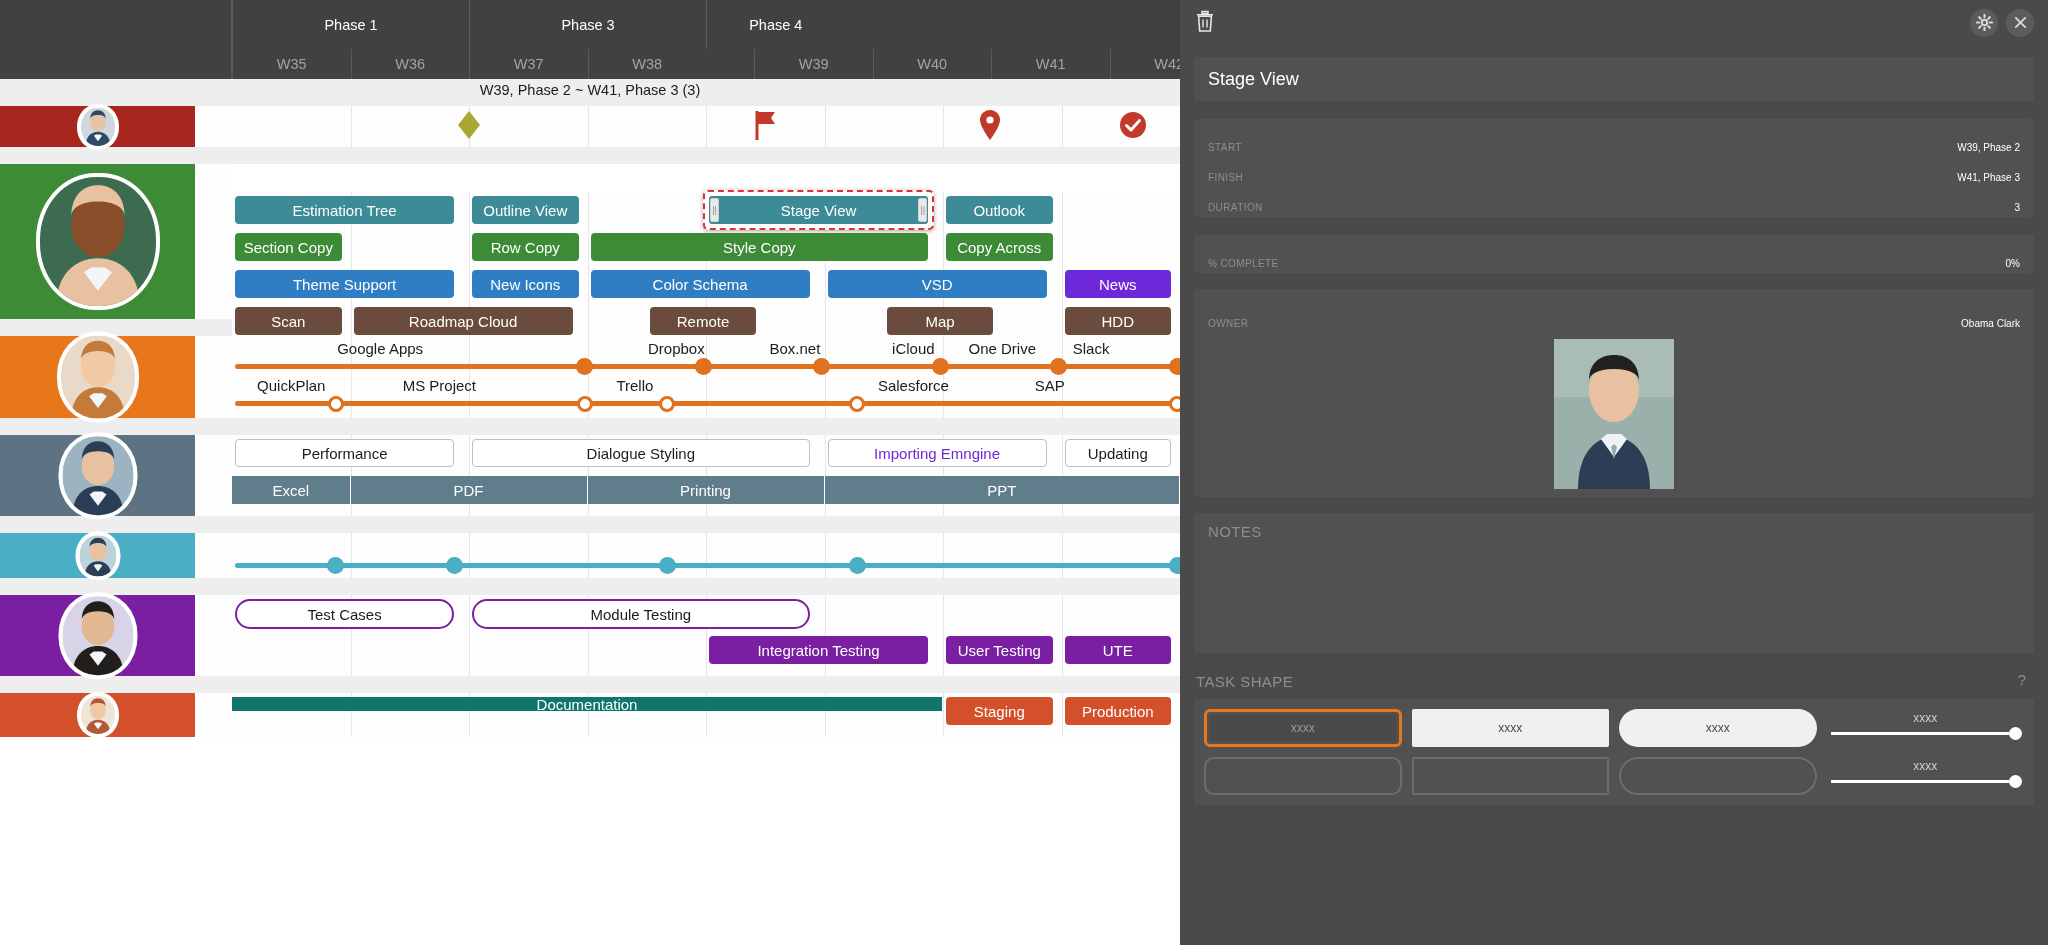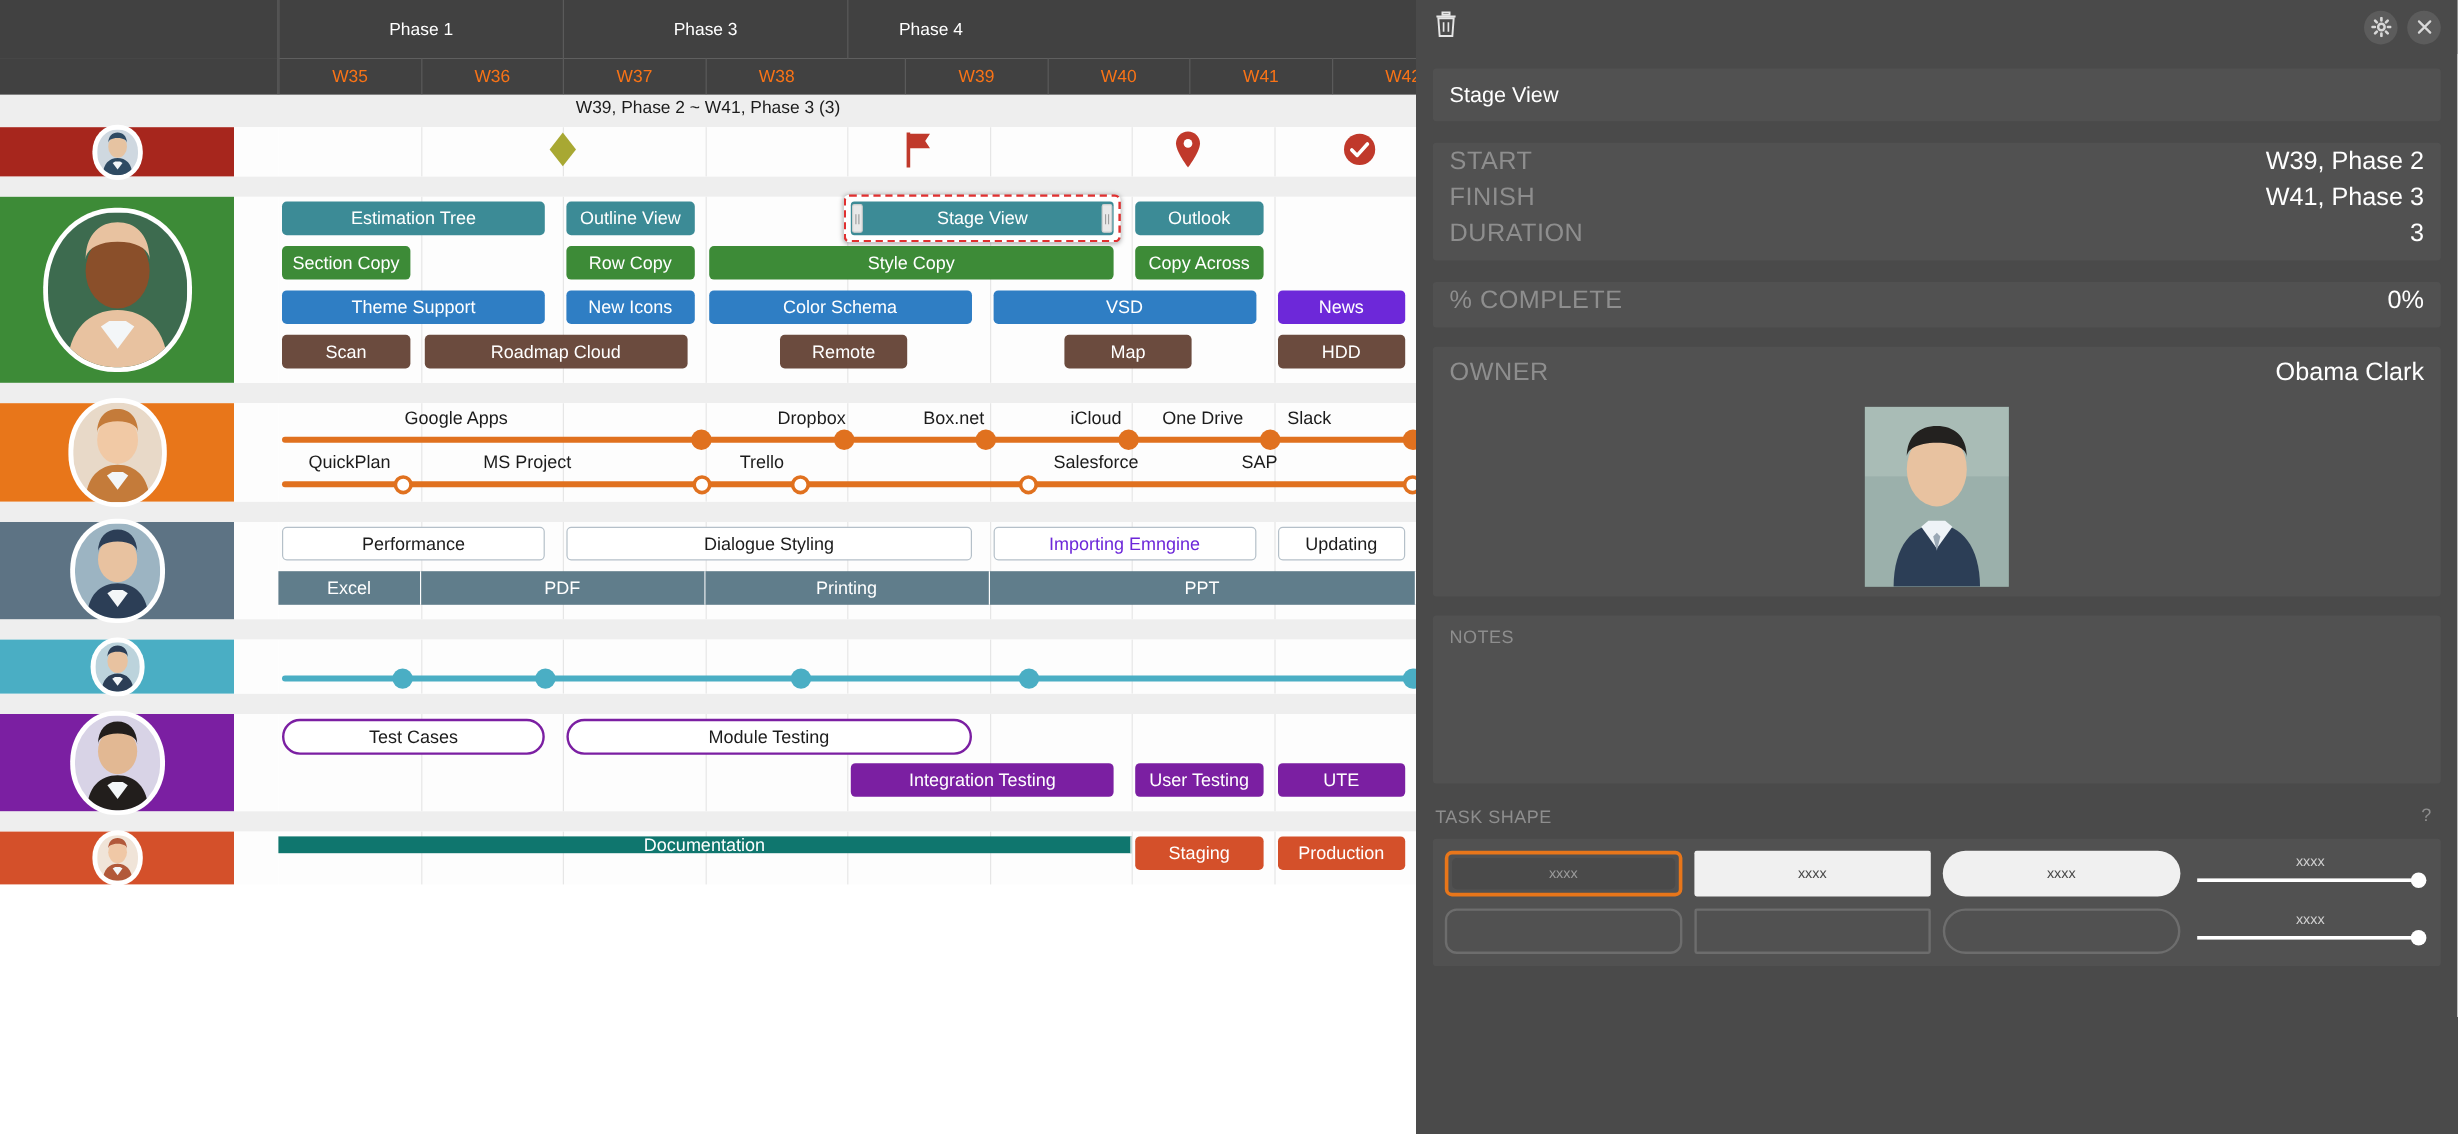--- a/index.html
+++ b/index.html
@@ -13,21 +13,21 @@
   
   .hdr{ position:relative; height:49px; background:#414141; display:flex; }
   .hdr .corner{ width:232px; flex:0 0 232px; background:#414141;
       border-right:1px solid #5a5a5a;}
   .hdr .phases{ flex:1; display:flex; }
   .phase{ border-left:1px solid #5a5a5a; color:#ffffff; font-size:14.5px;
       display:flex; align-items:center; justify-content:center; }
   .hdr2{ height:30px; background:#414141; display:flex; }
   .hdr2 .corner{ width:232px; flex:0 0 232px; border-right:1px solid #5a5a5a; }
   .hdr2 .weeks{ flex:1; display:flex; }
-  .wk{ border-left:1px solid #5a5a5a; color:#f97316; font-size:14.5px;
+  .wk{ border-left:1px solid #5a5a5a; color:#a3a3a3; font-size:14.5px;
       display:flex; align-items:center; justify-content:center; }
 
   
   .tipstrip{ height:27px; background:#eeeeee; position:relative; }
   .tipstrip span{ position:absolute; left:0; right:0; top:3px; text-align:center;
      font-size:14.5px; color:#1c1c1c; }
 
   
   .row{ display:flex; position:relative; }
   .rowgap{ height:17px; background:#eeeeee; }
@@ -72,22 +72,22 @@
   .insp-top{ height:45px; display:flex; align-items:center; padding:0 14px;
      background:#4a4a4a;}
   .ibtn{ width:28px; height:28px; border-radius:50%; background:#5c5c5c;
      display:flex; align-items:center; justify-content:center; margin-left:8px;
      cursor:pointer;}
   .title-field{ margin:12px 14px 0 14px; height:44px; background:#515151;
      border-radius:3px; display:flex; align-items:center; padding:0 14px;
      font-size:18px; color:#ffffff;}
   .prop-block{ margin:18px 14px 0 14px; background:#515151; border-radius:3px;
      padding:4px 14px;}
-  .prop{ display:flex; justify-content:space-between; align-items:flex-start;
-     height:30px; font-size:21px;}
+  .prop{ display:flex; justify-content:space-between; align-items:flex-end;
+     height:30px; font-size:10px;}
   .prop .k{ color:#8e8e8e; letter-spacing:.4px;}
   .prop .v{ color:#ffffff;}
   .owner-block{ margin:16px 14px 0 14px; background:#515151; border-radius:3px;
      padding:10px 14px 8px 14px; position:relative;}
   .owner-photo{ width:120px; height:150px; margin:10px auto 0 auto; position:relative;
       overflow:hidden; background:#8fa7a0;}
   .notes-block{ margin:16px 14px 0 14px; background:#515151; border-radius:3px;
      height:140px; padding:10px 14px; font-size:15px; color:#8e8e8e;
      letter-spacing:.4px;}
   .shape-block{ margin:18px 14px 0 14px; }
@@ -190,21 +190,21 @@
           <div class="sidecell" style="background: rgb(61, 139, 55); height: 155px;">
             <div class="avwrap" style="width: 116px; height: 129.92px;"><svg viewBox="0 0 50 56" width="100%" height="100%">
                 <rect width="50" height="56" fill="#3d6b4f"></rect>
                 <ellipse cx="25" cy="21" rx="11.5" ry="13.5" fill="#8a4f2a"></ellipse>
                 <path d="M13.5 17c0-9 5-13.5 11.5-13.5S36.5 8 36.5 17c0-3.5-4-6.5-11.5-6.5S13.5 13.5 13.5 17z" fill="#e8c2a0"></path>
                 <path d="M7 56c0-14 8-21 18-21s18 7 18 21z" fill="#e8c2a0"></path>
                 <path d="M19 41l6 8 6-8-3-2h-6z" fill="#f3f6f8"></path>
               </svg></div>
           </div>
           <div style="width: 37px; flex: 0 0 37px; background: rgb(253, 253, 253); height: 155px;"></div>
-          <div class="gridarea" style="height: 155px;">
+          <div class="gridarea" style="height: 155px; margin-top: 28px;">
             <div class="vline" style="left: 118.5px;"></div>
             <div class="vline" style="left: 237px;"></div>
             <div class="vline" style="left: 355.5px;"></div>
             <div class="vline" style="left: 474px;"></div>
             <div class="vline" style="left: 592.5px;"></div>
             <div class="vline" style="left: 711px;"></div>
             <div class="vline" style="left: 829.5px;"></div>
             <div class="bar solid" style="left: 3px; top: 4px; width: 219.15px; height: 28px; background: rgb(60, 139, 150);">Estimation Tree</div>
             <div class="bar solid" style="left: 240px; top: 4px; width: 106.575px; height: 28px; background: rgb(60, 139, 150);">Outline View</div>
             <div class="selbar" style="left: 471px; top: -2px; width: 231.15px; height: 40px;">

